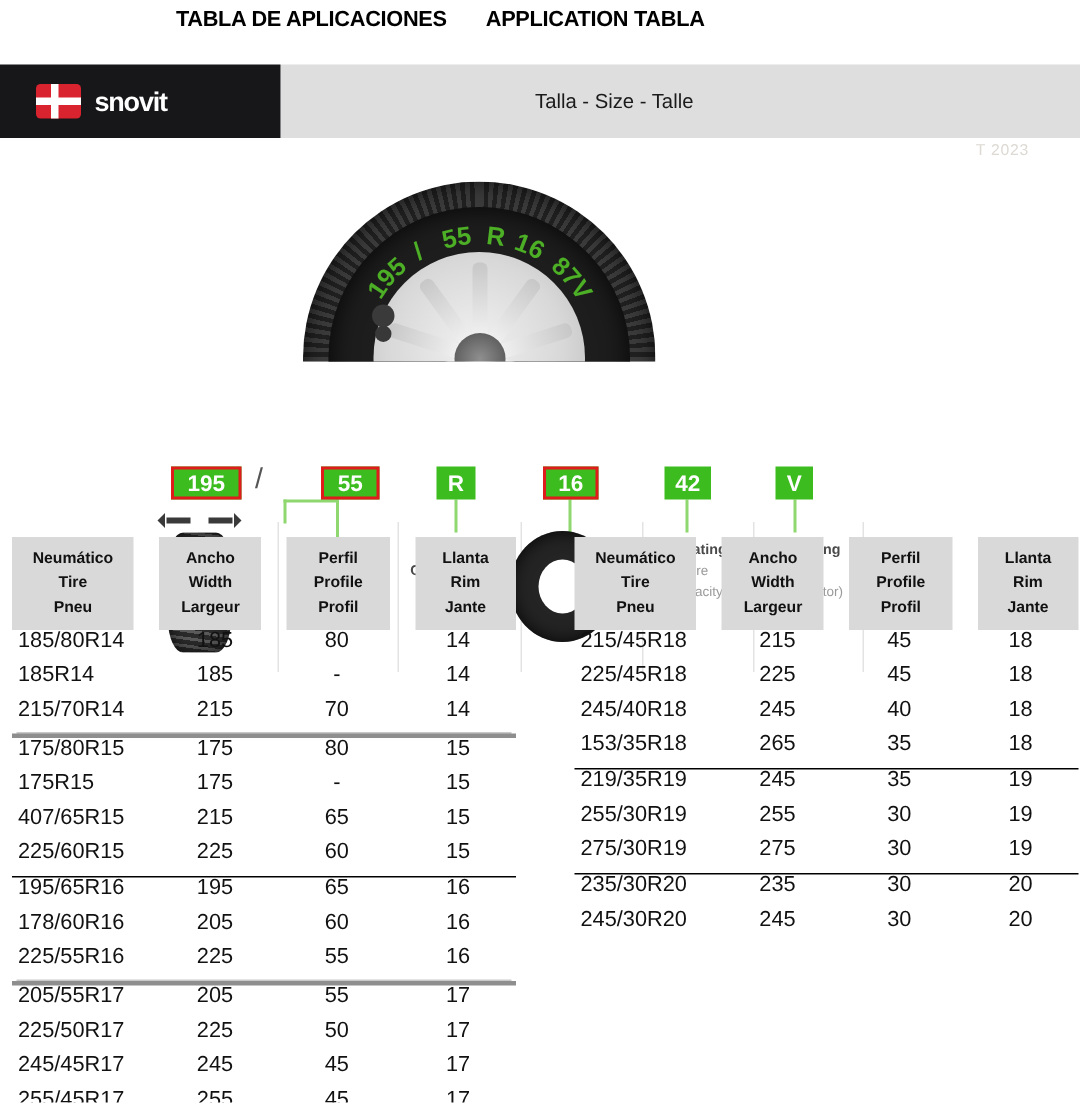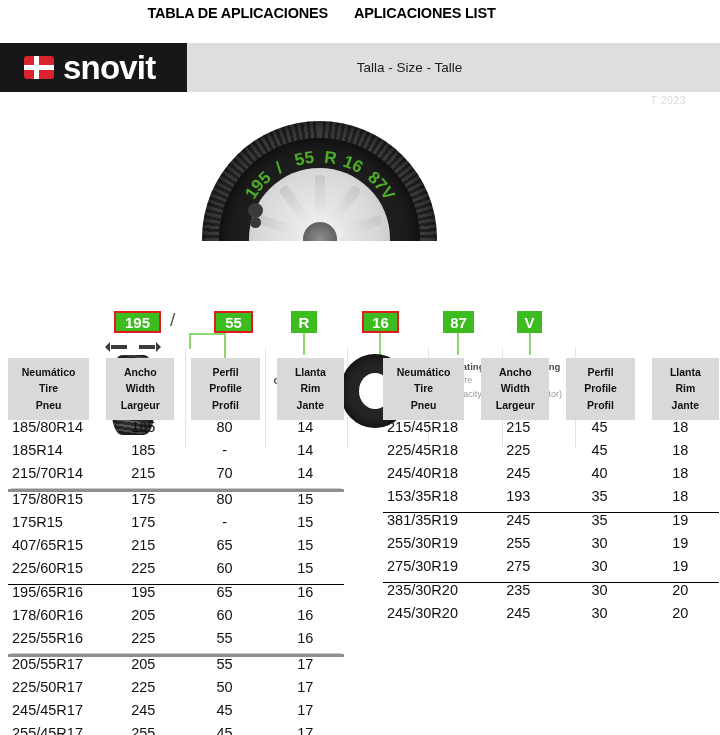--- a/index.html
+++ b/index.html
@@ -20,21 +20,20 @@
   .titles {
     position: absolute;
     top: 0px;
     left: 0;
     width: 587px;
     height: 26px;
     display: flex;
     align-items: center;
     justify-content: center;
     gap: 26px;
-    padding-left: 28px;
   }
   .titles span {
     font-size: 14.5px;
     font-weight: bold;
     letter-spacing: -0.2px;
     white-space: nowrap;
   }
 
   
   .brandbar {
@@ -72,21 +71,21 @@
   }
   .flag::after {
     content: "";
     position: absolute;
     top: 9px; left: 0;
     height: 5px; width: 100%;
     background: #ffffff;
   }
   .brand-word {
     color: #ffffff;
-    font-size: 33px;
+    font-size: 18px;
     font-weight: bold;
     letter-spacing: -0.8px;
     margin-left: 9px;
     line-height: 1;
   }
   .brand-gray {
     position: absolute;
     left: 187px; top: 0;
     width: 636px; height: 49px;
     background: #dedede;
@@ -395,21 +394,21 @@
   }
   .trow .td.first { text-align: left; padding-left: 4px; box-sizing: border-box; }
   .trow.sep-thin { border-top: 1.6px solid #000; }
   .trow.sep-shadow { border-top: 3px solid #8e8e8e; box-shadow: 0 -4px 0 -3px #c9c9c9; }
 </style>
 </head>
 <body>
 
 <div class="titles">
   <span>TABLA DE APLICACIONES</span>
-  <span>APLICACIONES LIST</span>
+  <span>APPLICATION TABLA</span>
 </div>
 
 <div class="brandbar">
   <div class="brand-gray">
     <div class="size-label">Talla - Size - Talle</div>
     <div class="h-badge">H</div>
   </div>
   <div class="brand-black">
     <div class="flag"></div>
     <div class="brand-word">snovit</div>
@@ -475,21 +474,21 @@
   <div class="badge framed" style="left:214px; width:39px;">
     <span>55</span>
   </div>
   <div class="badge" style="left:291px; width:26px;">
     <span>R</span>
   </div>
   <div class="badge framed" style="left:362px; width:37px;">
     <span>16</span>
   </div>
   <div class="badge" style="left:443px; width:31px;">
-    <span>87</span>
+    <span>42</span>
   </div>
   <div class="badge" style="left:517px; width:25px;">
     <span>V</span>
   </div>
 
   <div class="arrowpair">
     <div class="ar l"></div>
       <div class="ar r"></div>
   </div>
   <div class="tread"></div>
@@ -667,26 +666,26 @@
         <div class="td col3">18</div>
       </div>
       <div class="trow">
         <div class="td col0 first">245/40R18</div>
         <div class="td col1">245</div>
         <div class="td col2">40</div>
         <div class="td col3">18</div>
       </div>
       <div class="trow">
         <div class="td col0 first">153/35R18</div>
-        <div class="td col1">193</div>
+        <div class="td col1">265</div>
         <div class="td col2">35</div>
         <div class="td col3">18</div>
       </div>
       <div class="trow sep-thin">
-        <div class="td col0 first">381/35R19</div>
+        <div class="td col0 first">219/35R19</div>
         <div class="td col1">245</div>
         <div class="td col2">35</div>
         <div class="td col3">19</div>
       </div>
       <div class="trow">
         <div class="td col0 first">255/30R19</div>
         <div class="td col1">255</div>
         <div class="td col2">30</div>
         <div class="td col3">19</div>
       </div>

